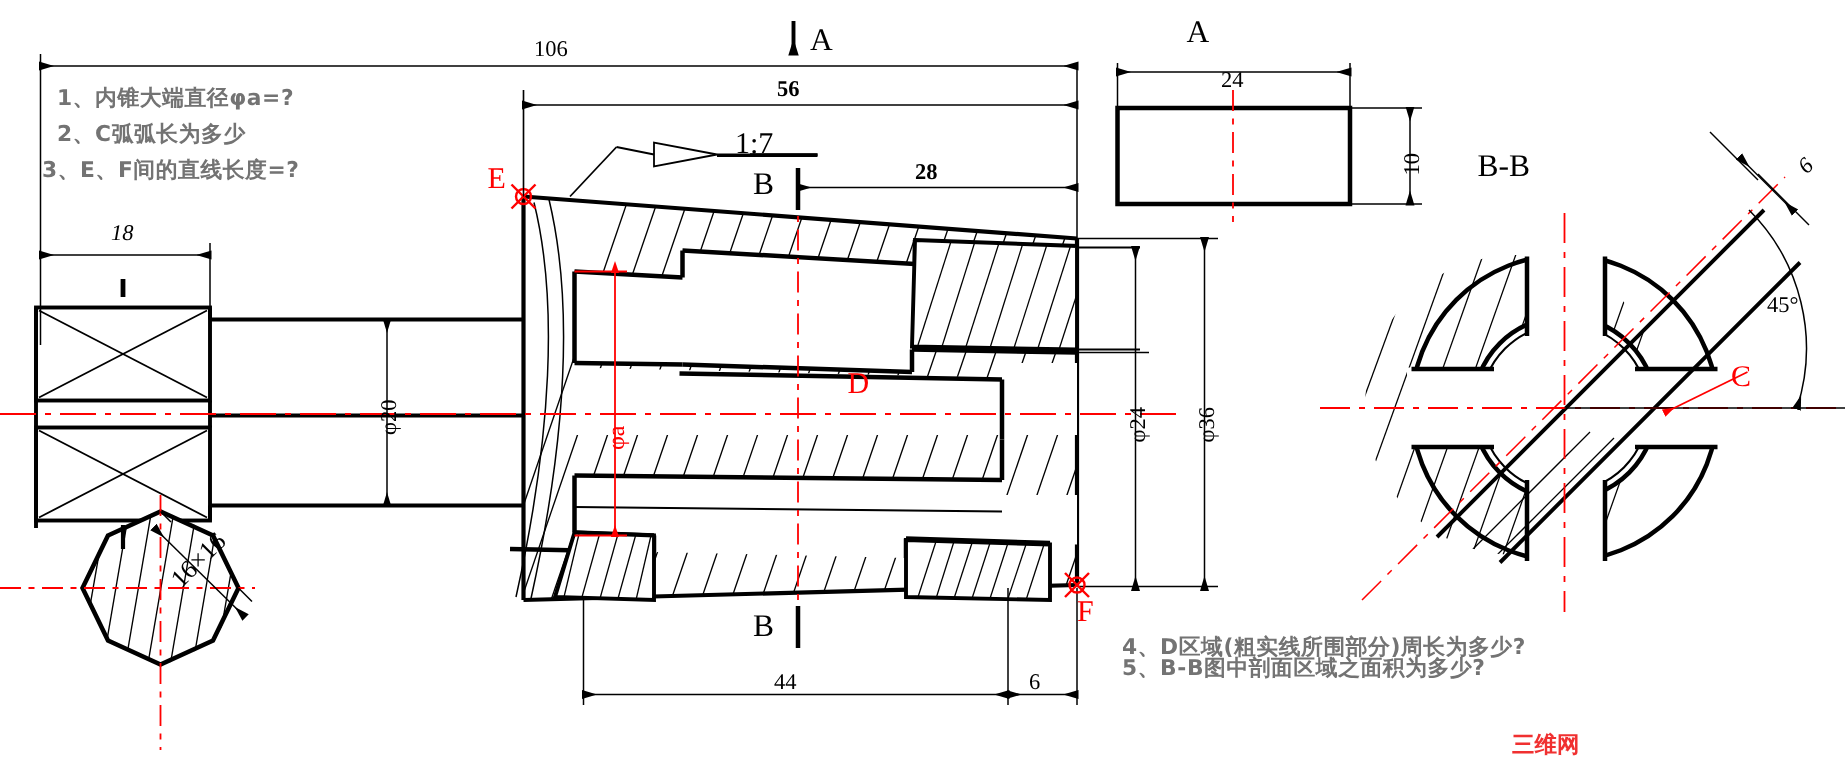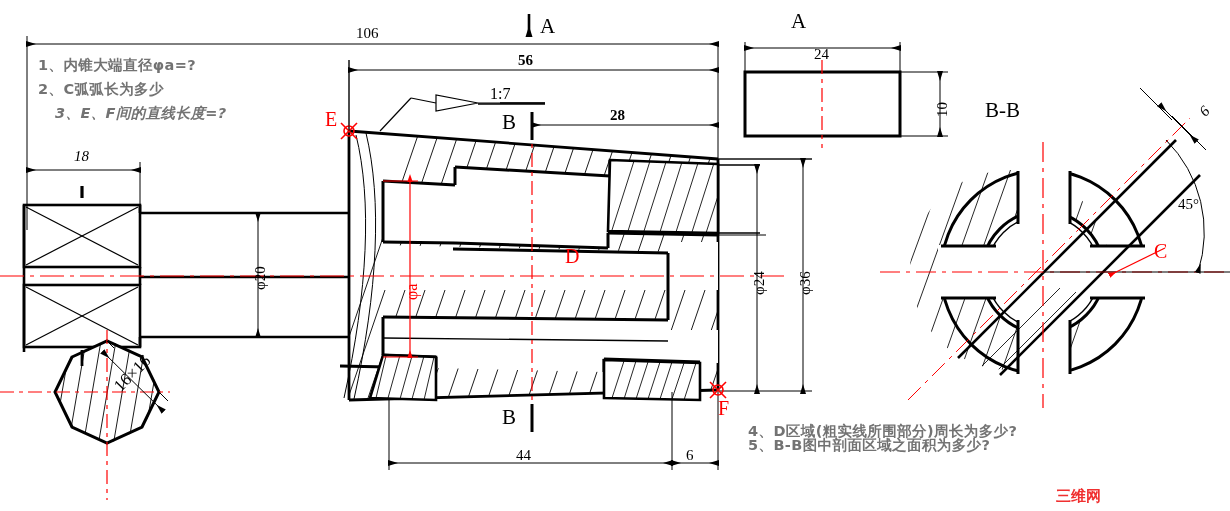--- a/index.html
+++ b/index.html
@@ -457,29 +457,29 @@
 
     <g stroke="#000" stroke-width="0.8" fill="none">
       <line x1="718" y1="159" x2="812" y2="159"></line>
       <line x1="349" y1="131" x2="349" y2="60"></line>
     </g>
 
   </svg>
 
   <div class="txt qtext" style="left:38px; top:56px;">1、内锥大端直径φa=?</div>
   <div class="txt qtext" style="left:38px; top:80px;">2、C弧弧长为多少</div>
-  <div class="txt qtext" style="left:55px; top:104px;font-style:italic;">3、E、F间的直线长度=?</div>
+  <div class="txt qtext" style="left:28px; top:104px;">3、E、F间的直线长度=?</div>
 
   <div class="txt qtext" style="left:748px; top:422px;text-align:center;">4、D区域(粗实线所围部分)周长为多少?</div>
   <div class="txt qtext" style="left:748px; top:436px;">5、B-B图中剖面区域之面积为多少?</div>
 
   <div class="txt dimtxt" style="left:356px; top:25px;text-align:right;">106</div>
   <div class="txt dimtxt" style="left:518px; top:52px;font-weight:bold;">56</div>
   <div class="txt dimtxt" style="left:610px; top:107px;font-weight:bold;">28</div>
-  <div class="txt dimtxt" style="left:490px; top:85px; font-size:16px;">1:7</div>
+  <div class="txt dimtxt" style="left:490px; top:85px; font-size:20px;">1:7</div>
   <div class="txt dimtxt" style="left:516px; top:447px;">44</div>
   <div class="txt dimtxt" style="left:686px; top:447px;">6</div>
   <div class="txt dimtxt" style="left:74px; top:148px;font-style:italic;">18</div>
 
   <div class="txt dimtxt rot90" style="left:252px; top:290px;">φ20</div>
   <div class="txt dimtxt rot90" style="left:751px; top:295px;">φ24</div>
   <div class="txt dimtxt rot90" style="left:797px; top:295px;">φ36</div>
   <div class="txt reddim rot90" style="left:403px; top:300px;">φa</div>
 
   <div class="txt bigletter" style="left:540px; top:14px;">A</div>
@@ -494,15 +494,15 @@
   <div class="txt dimtxt" style="left:814px; top:24px;margin-top:22px;">24</div>
   <div class="txt dimtxt rot90" style="left:934px; top:117px;">10</div>
 
   <div class="txt bigletter" style="left:985px; top:98px;">B-B</div>
   <div class="txt dimtxt rot45" style="left:1196px; top:108px; font-style:italic;">6</div>
   <div class="txt dimtxt" style="left:1178px; top:196px;">45°</div>
   <div class="txt redletter" style="left:1154px; top:240px;">C</div>
 
   <div class="txt dimtxt rot45" style="left:110px; top:382px; font-size:17px;">16×16</div>
 
-  <div class="watermark wm-cn" style="left:1008px; top:487px;margin-left:48px;">三维网</div>
+  <div class="watermark wm-cn" style="left:1008px; top:487px;">三维网</div>
 
 </div>
 
 </body></html>

